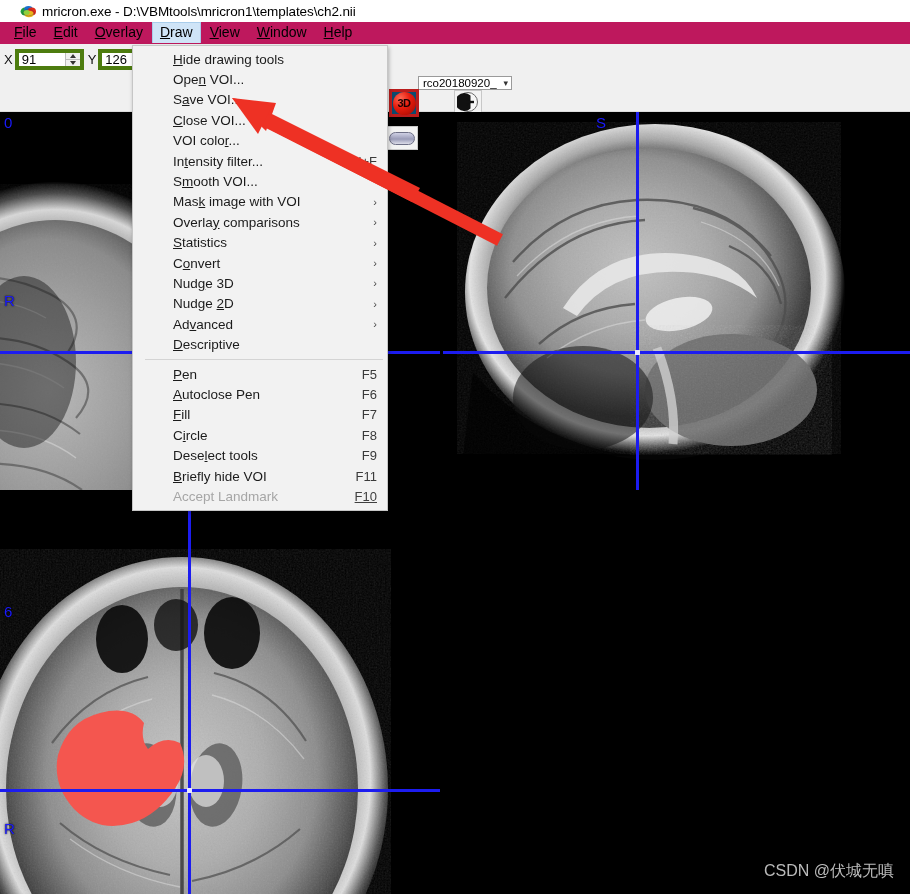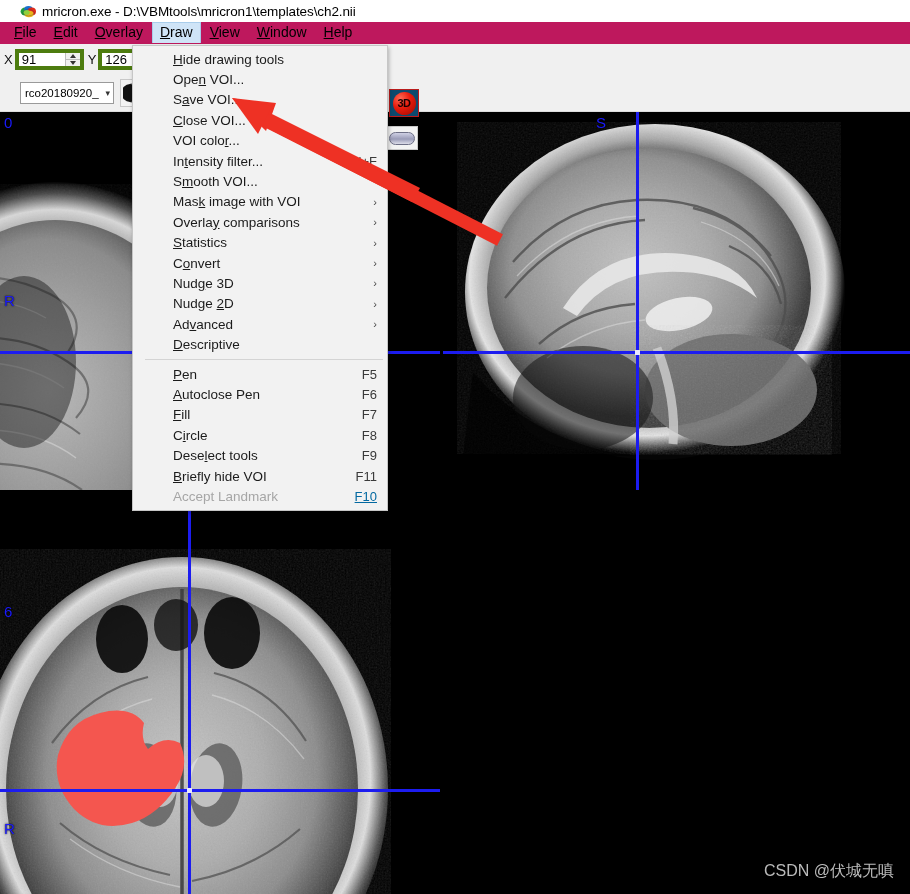--- a/index.html
+++ b/index.html
@@ -122,20 +122,21 @@
     border-left: 3px solid transparent; border-right: 3px solid transparent;
     border-top: 4px solid #333;
   }
   .spin .btns .dn { border-top: 1px solid #bdbdbd; }
 
   #toolrow2 {
     position: absolute; left: 0; top: 32px;
     height: 34px; width: 910px;
     display: flex; align-items: center;
     padding-left: 20px;
+    flex-direction: column;
   }
   .combo {
     width: 94px; height: 22px;
     border: 1px solid #9a9a9a;
     background: #fff;
     display: flex; align-items: center;
     justify-content: space-between;
     padding: 0 3px 0 4px;
     font-size: 11.5px;
     color: #000;
@@ -160,21 +161,21 @@
     z-index: 5;
   }
   #pill {
     width: 26px; height: 13px; border-radius: 7px;
     border: 1px solid #6d6f86;
     background: linear-gradient(to bottom, #cfd0e4 0%, #9a9cb8 55%, #dcdce8 100%);
   }
   #btn3d {
     position: absolute; left: 389px; top: 45px;
     width: 30px; height: 28px;
-    border: 1px solid #b91c1c;
+    border: 3px solid #b91c1c;
     background: #0c4a6e;
     display: flex; align-items: center; justify-content: center;
     z-index: 5;
   }
   #sphere3d {
     width: 23px; height: 23px; border-radius: 50%;
     background: radial-gradient(circle at 32% 28%, #ff6a55 0%, #e81c0d 42%, #9c0800 100%);
     display: flex; align-items: center; justify-content: center;
     font-size: 11px; font-weight: bold; color: #1b0000;
     letter-spacing: -0.5px;
@@ -233,21 +234,21 @@
     position: relative;
     white-space: nowrap;
   }
   .dd-item.disabled { color: #a6a6a6; }
   .dd-item .lbl { flex: 0 0 auto; }
   .dd-item .spacer { flex: 1 1 auto; }
   .dd-item .short {
     font-size: 13px; color: #3a3a3a;
     margin-left: 12px;
   }
-  .dd-item.disabled .short { color: #0369a1; text-decoration: underline; }
+  .dd-item.disabled .short { color: #404040; text-decoration: underline; }
   .dd-item .arrow {
     font-size: 11px; color: #4a4a4a;
     margin-left: 12px;
   }
   .dd-sep {
     height: 1px; background: #d4d4d4;
     margin: 4px 4px 4px 4px;
   }
 
   

